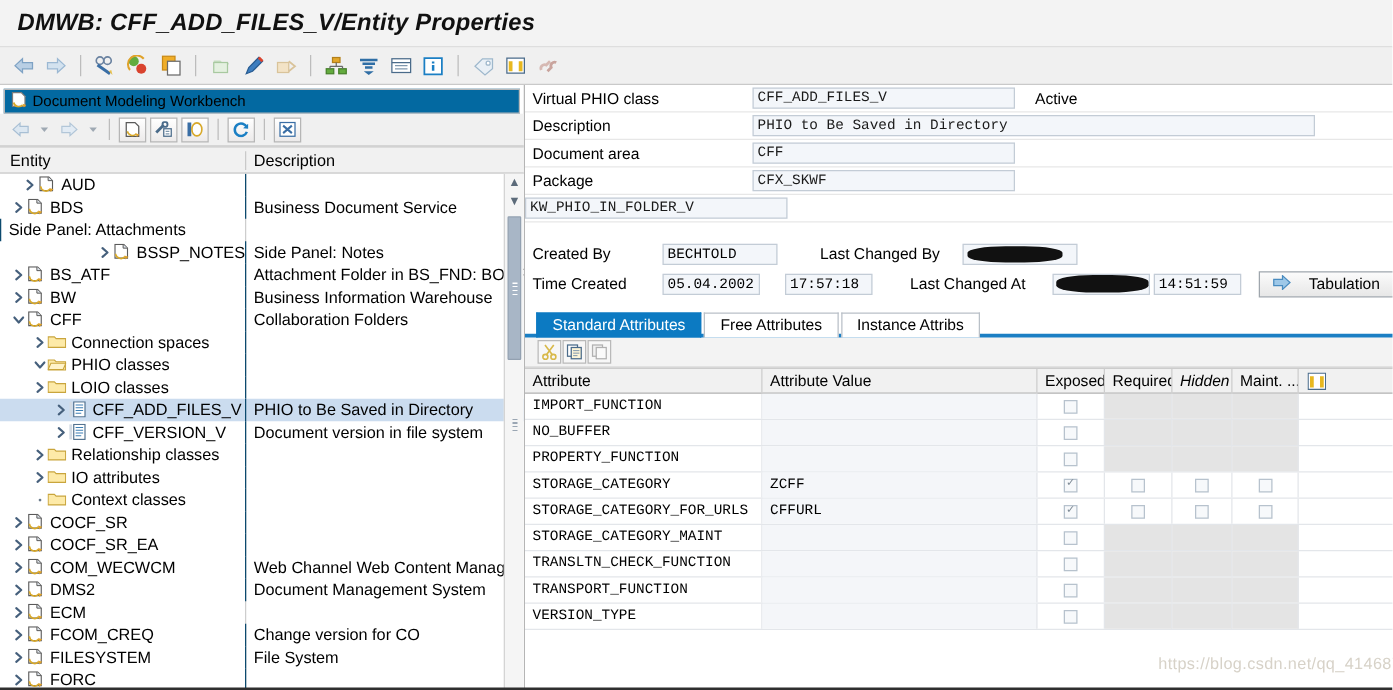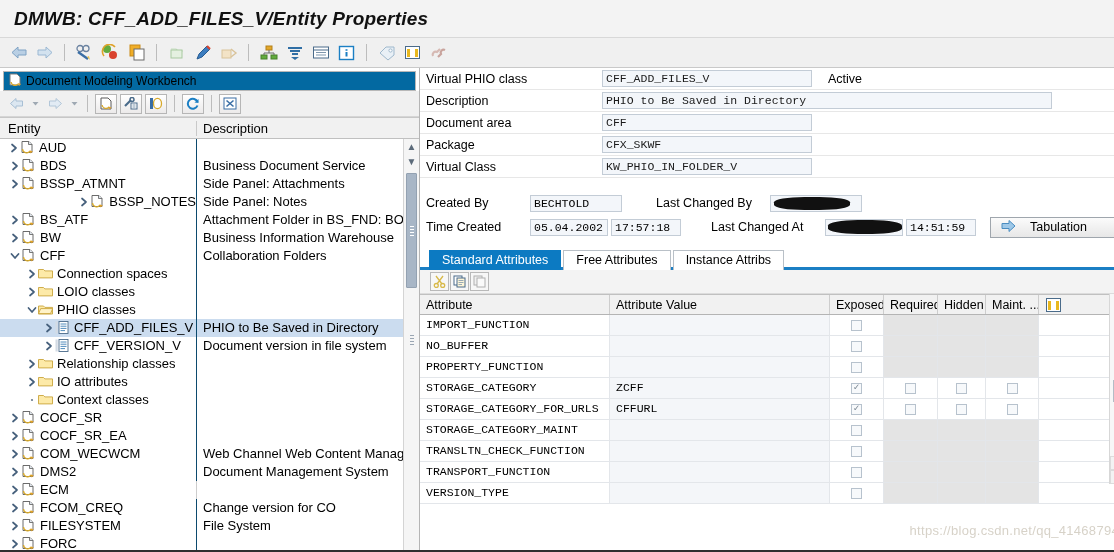--- a/index.html
+++ b/index.html
@@ -215,21 +215,21 @@
     font-size:12.5px;
   }
   #grid-head .gh {
     border-right:1px solid #cdcdcd; padding-left:6px; line-height:20px;
     white-space:nowrap; overflow:hidden;
   }
   .c-attr  { width:190px; }
   .c-val   { width:220px; }
   .c-exp   { width:54px; }
   .c-req   { width:54px; }
-  .c-hid   { width:48px; }
+  .c-hid   { width:48px;font-style:italic; }
   .c-mai   { width:53px; }
   #grid-head .gh-icon {
     width:22px; display:flex; align-items:center; justify-content:center;
     border-right:none;
   }
   .grow { display:flex; height:21px; font-size:12px; border-bottom:1px solid #e3e6ea; }
   .gcell {
     border-right:1px solid #e3e6ea; padding-left:6px; line-height:20px;
     font-family:"Liberation Mono", monospace; font-size:11.5px;
     white-space:nowrap; overflow:hidden;
@@ -455,21 +455,21 @@
 
     <div id="tree-head">
       <div class="col1">Entity</div>
       <div class="col2">Description</div>
     </div>
 
     <div id="tree-body">
       <div id="tree-divider"></div>
       <div id="tree-rows">
           <div class="trow">
-            <div class="tname" style="padding-left: 7px;">
+            <div class="tname" style="padding-left: 17px;">
               <span class="twist">
                 <svg width="8" height="10" viewBox="0 0 8 10">
                   <path d="M2 1.5 L6 5 L2 8.5" fill="none" stroke="#46607c" stroke-width="1.7" stroke-linecap="round" stroke-linejoin="round"></path>
                 </svg>
               </span>
               <span class="ticon"><svg width="15" height="13" viewBox="0 0 15 13">
                   <path d="M2 0.5 h7 l3 3 v8 h-10 z" fill="#ffffff" stroke="#5a5a5a" stroke-width="0.9"></path>
                   <path d="M8.5 0.5 v3 h3.5" fill="#dfe6ee" stroke="#5a5a5a" stroke-width="0.8"></path>
                   <path d="M2.5 8 a4.2 4.2 0 0 0 7.5 2.2" fill="none" stroke="#d8a92a" stroke-width="1.3"></path>
                   <path d="M9.5 9.3 l3.3 1.1 l-2.3 2.1 z" fill="#e0a22a"></path>
@@ -489,34 +489,20 @@
                   <path d="M2 0.5 h7 l3 3 v8 h-10 z" fill="#ffffff" stroke="#5a5a5a" stroke-width="0.9"></path>
                   <path d="M8.5 0.5 v3 h3.5" fill="#dfe6ee" stroke="#5a5a5a" stroke-width="0.8"></path>
                   <path d="M2.5 8 a4.2 4.2 0 0 0 7.5 2.2" fill="none" stroke="#d8a92a" stroke-width="1.3"></path>
                   <path d="M9.5 9.3 l3.3 1.1 l-2.3 2.1 z" fill="#e0a22a"></path>
                 </svg></span>
               <span class="tlabel">BDS</span>
             </div>
             <div class="tdesc">Business Document Service</div>
           </div>
           <div class="trow">
-            <div class="tname" style="padding-left: 8px;">
-              <span class="twist">
-                <svg width="8" height="10" viewBox="0 0 8 10">
-                  <path d="M2 1.5 L6 5 L2 8.5" fill="none" stroke="#46607c" stroke-width="1.7" stroke-linecap="round" stroke-linejoin="round"></path>
-                </svg>
-              </span>
-              <span class="ticon"><svg width="15" height="13" viewBox="0 0 15 13">
-                  <path d="M2 0.5 h7 l3 3 v8 h-10 z" fill="#ffffff" stroke="#5a5a5a" stroke-width="0.9"></path>
-                  <path d="M8.5 0.5 v3 h3.5" fill="#dfe6ee" stroke="#5a5a5a" stroke-width="0.8"></path>
-                  <path d="M2.5 8 a4.2 4.2 0 0 0 7.5 2.2" fill="none" stroke="#d8a92a" stroke-width="1.3"></path>
-                  <path d="M9.5 9.3 l3.3 1.1 l-2.3 2.1 z" fill="#e0a22a"></path>
-                </svg></span>
-              <span class="tlabel">BSSP_ATMNT</span>
-            </div>
             <div class="tdesc">Side Panel: Attachments</div>
           </div>
           <div class="trow">
             <div class="tname" style="padding-left: 8px; justify-content: flex-end;">
               <span class="twist">
                 <svg width="8" height="10" viewBox="0 0 8 10">
                   <path d="M2 1.5 L6 5 L2 8.5" fill="none" stroke="#46607c" stroke-width="1.7" stroke-linecap="round" stroke-linejoin="round"></path>
                 </svg>
               </span>
               <span class="ticon"><svg width="15" height="13" viewBox="0 0 15 13">
@@ -584,49 +570,49 @@
             <div class="tname" style="padding-left: 25px;">
               <span class="twist">
                 <svg width="8" height="10" viewBox="0 0 8 10">
                   <path d="M2 1.5 L6 5 L2 8.5" fill="none" stroke="#46607c" stroke-width="1.7" stroke-linecap="round" stroke-linejoin="round"></path>
                 </svg>
               </span>
               <span class="ticon"><svg width="15" height="12" viewBox="0 0 15 12">
                   <path d="M0.5 2.5 h5 l1.4 1.4 h7.6 v7 h-14 z" fill="#fdeaa8" stroke="#c9a53c" stroke-width="0.9"></path>
                 </svg></span>
               <span class="tlabel">Connection spaces</span>
-            </div>
-            <div class="tdesc"></div>
-          </div>
-          <div class="trow">
-            <div class="tname" style="padding-left: 25px;">
-              <span class="twist">
-                <svg width="8" height="10" viewBox="0 0 8 10">
-                  <path d="M2 1.5 L6 5 L2 8.5" fill="none" stroke="#46607c" stroke-width="1.7" stroke-linecap="round" stroke-linejoin="round"></path>
-                </svg>
-              </span>
-              <span class="ticon"><svg width="15" height="12" viewBox="0 0 15 12">
-                  <path d="M0.5 2.5 h5 l1.4 1.4 h7.6 v7 h-14 z" fill="#fdeaa8" stroke="#c9a53c" stroke-width="0.9"></path>
-                </svg></span>
-              <span class="tlabel">LOIO classes</span>
             </div>
             <div class="tdesc"></div>
           </div>
           <div class="trow">
             <div class="tname" style="padding-left: 25px;">
               <span class="twist">
                 <svg width="10" height="8" viewBox="0 0 10 8">
                   <path d="M1.5 2 L5 6 L8.5 2" fill="none" stroke="#46607c" stroke-width="1.7" stroke-linecap="round" stroke-linejoin="round"></path>
                 </svg>
               </span>
               <span class="ticon"><svg width="15" height="12" viewBox="0 0 15 12">
                   <path d="M0.5 3 h5 l1.4 1.4 h7.6 v6.6 h-14 z" fill="#fdeaa8" stroke="#c9a53c" stroke-width="0.9"></path>
                   <path d="M0.5 10.6 l2.2 -5 h12 l-2.2 5 z" fill="#fff3c9" stroke="#c9a53c" stroke-width="0.9"></path>
                 </svg></span>
               <span class="tlabel">PHIO classes</span>
+            </div>
+            <div class="tdesc"></div>
+          </div>
+          <div class="trow">
+            <div class="tname" style="padding-left: 25px;">
+              <span class="twist">
+                <svg width="8" height="10" viewBox="0 0 8 10">
+                  <path d="M2 1.5 L6 5 L2 8.5" fill="none" stroke="#46607c" stroke-width="1.7" stroke-linecap="round" stroke-linejoin="round"></path>
+                </svg>
+              </span>
+              <span class="ticon"><svg width="15" height="12" viewBox="0 0 15 12">
+                  <path d="M0.5 2.5 h5 l1.4 1.4 h7.6 v7 h-14 z" fill="#fdeaa8" stroke="#c9a53c" stroke-width="0.9"></path>
+                </svg></span>
+              <span class="tlabel">LOIO classes</span>
             </div>
             <div class="tdesc"></div>
           </div>
           <div class="trow sel">
             <div class="tname" style="padding-left: 42px;">
               <span class="twist">
                 <svg width="8" height="10" viewBox="0 0 8 10">
                   <path d="M2 1.5 L6 5 L2 8.5" fill="none" stroke="#46607c" stroke-width="1.7" stroke-linecap="round" stroke-linejoin="round"></path>
                 </svg>
               </span>
@@ -858,38 +844,37 @@
         </div>
         <div class="frow">
           <div class="flabel">Document area</div>
           <div class="fin w210">CFF</div>
         </div>
         <div class="frow">
           <div class="flabel">Package</div>
           <div class="fin w210">CFX_SKWF</div>
         </div>
         <div class="frow">
-          <div class="flabel">Virtual Class</div>
           <div class="fin w210">KW_PHIO_IN_FOLDER_V</div>
         </div>
       </div>
 
     <div id="meta-block">
       <div class="mrow">
         <div class="mlabel">Created By</div>
         <div class="mfield w92">BECHTOLD</div>
         <div class="mlabel lc" style="margin-left:28px;">Last Changed By</div>
         <div class="mfield w92">
           <div class="redact" style="left:3px;top:1px;width:76px;height:13px;"></div>
         </div>
       </div>
       <div class="mrow">
         <div class="mlabel">Time Created</div>
         <div class="mfield w78">05.04.2002</div>
-        <div class="mfield w70" style="margin-left:3px;">17:57:18</div>
+        <div class="mfield w70" style="margin-left:20px;">17:57:18</div>
         <div class="mlabel lc" style="margin-left:24px;">Last Changed At</div>
         <div class="mfield w78">
           <div class="redact" style="left:2px;top:0px;width:74px;height:14px;"></div>
         </div>
         <div class="mfield w70" style="margin-left:3px;">14:51:59</div>
         <div id="tabbtn">
           <span>
             <svg width="15" height="12" viewBox="0 0 15 12">
                 <path d="M8 0.5 L14 6 L8 11.5 L8 8.5 L1 8.5 L1 3.5 L8 3.5 Z" fill="#9ec8e8" stroke="#4a8cc0"></path>
               </svg>

